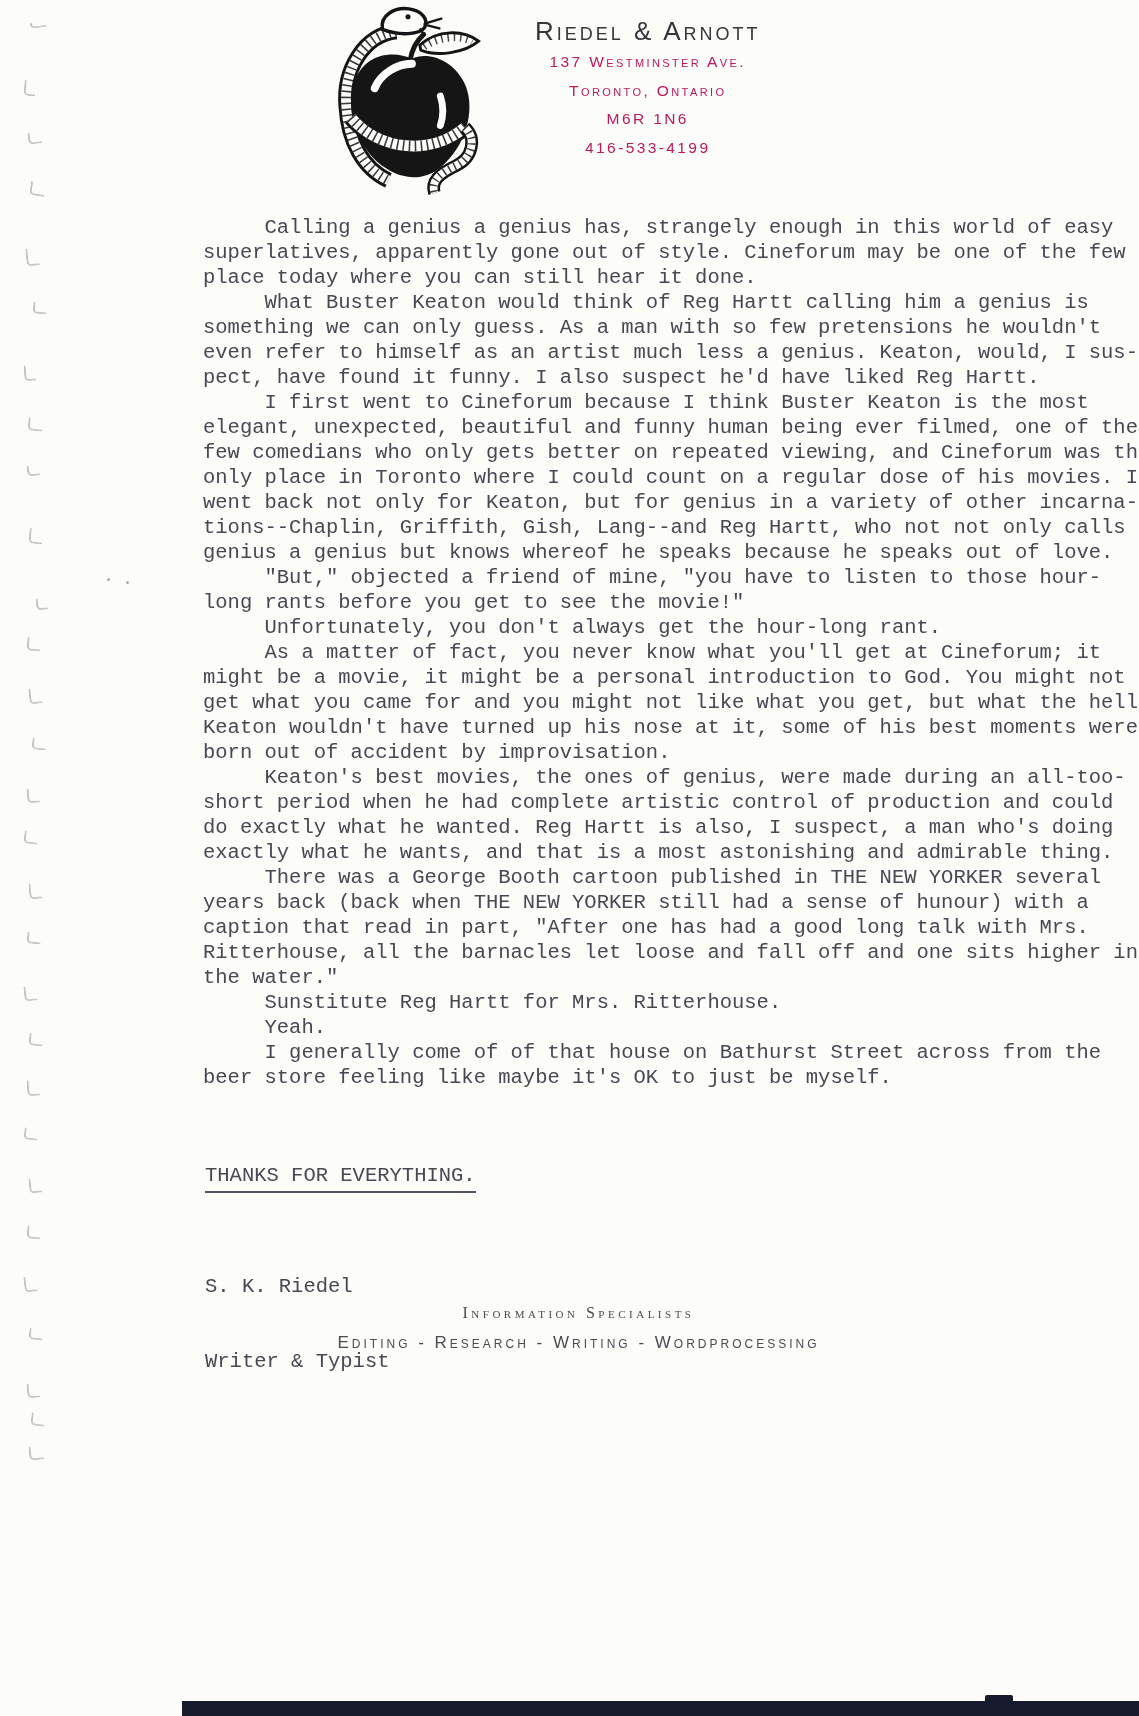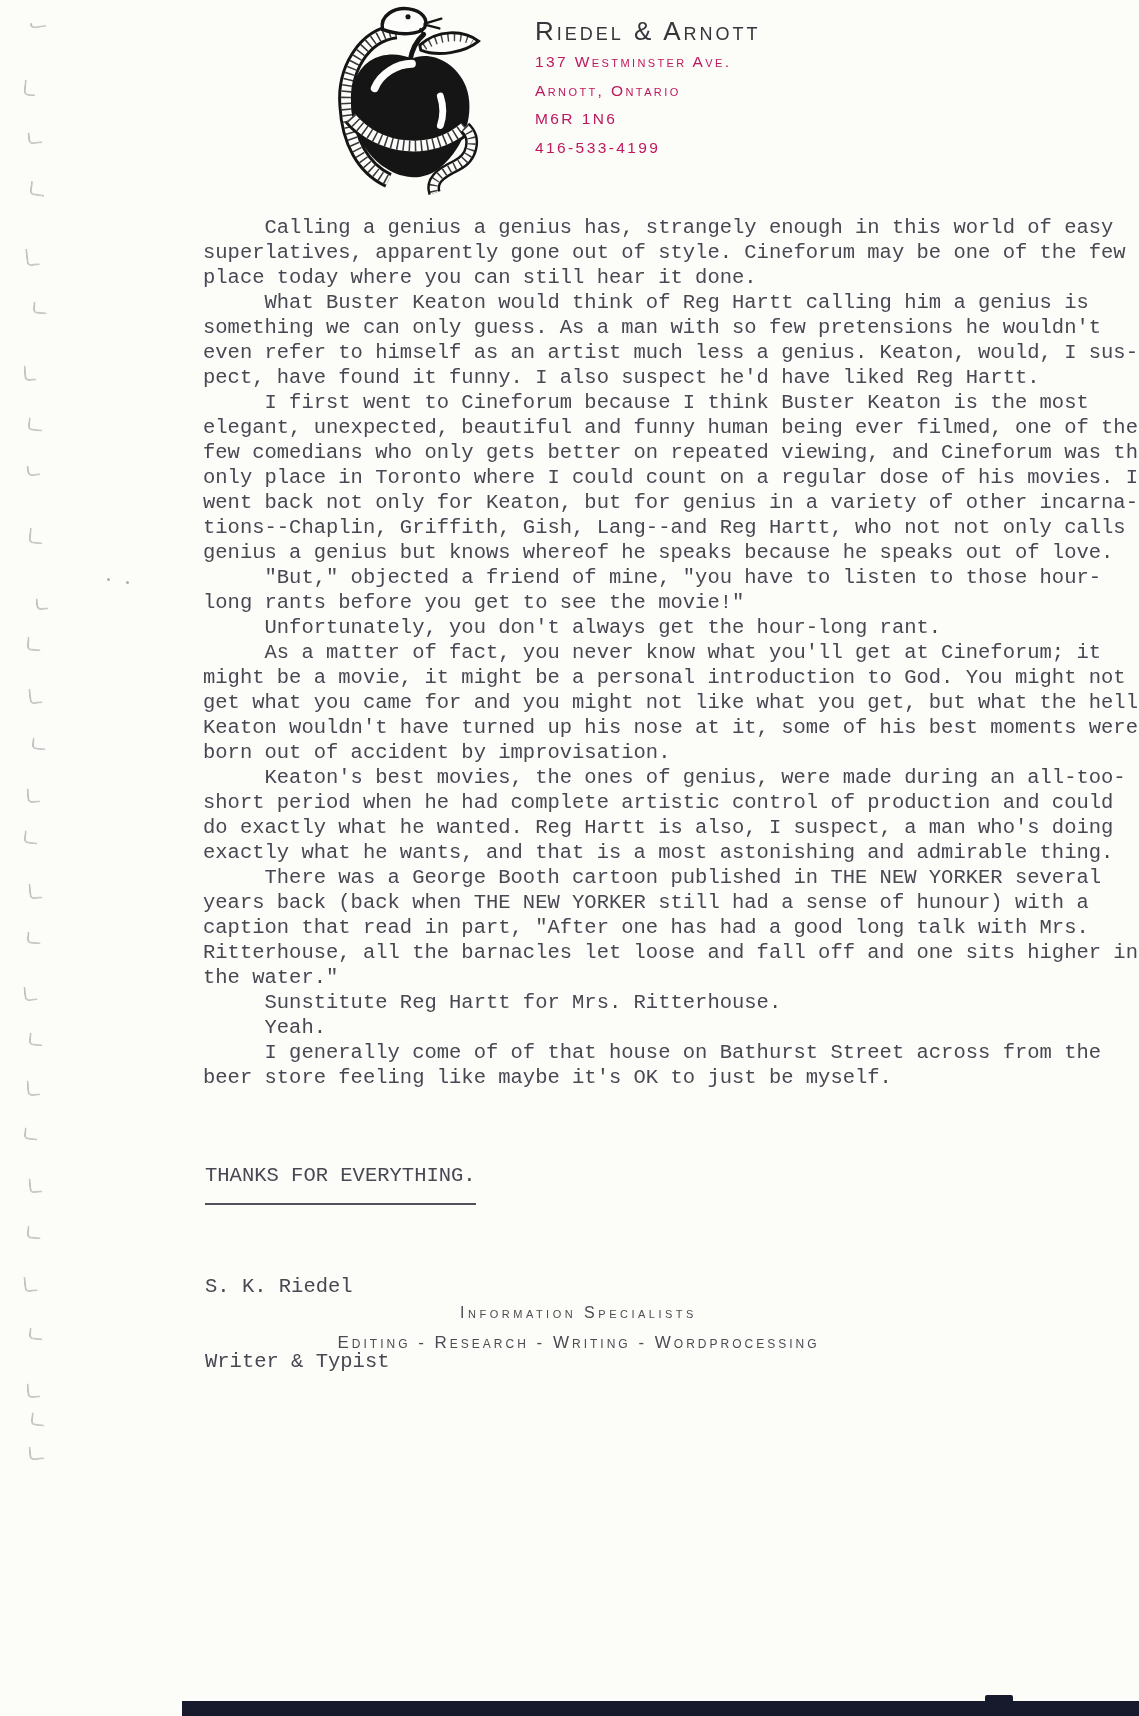--- a/index.html
+++ b/index.html
@@ -10,20 +10,21 @@
     overflow:hidden;
     font-family:"Liberation Sans",sans-serif;
   }
 
   
   .logo{position:absolute;left:325px;top:2px;width:168px;height:196px;}
   .lh-text{
     position:absolute;left:535px;top:14px;
     color:#3c3c42;
     font-variant:small-caps;
+    text-align:center;
   }
   .lh-company{
     font-size:26px;letter-spacing:3px;line-height:34px;
     color:#35353b;
   }
   .lh-line{
     font-size:15.5px;letter-spacing:2.4px;line-height:28.5px;
     color:#be185d;
   }
 
@@ -38,34 +39,34 @@
   .t-line{height:25px;}
 
   .closing{
     position:absolute;left:205px;top:1113px;
     font-family:"Liberation Mono",monospace;
     font-size:20.5px;line-height:25px;
     color:#474852;white-space:pre;
   }
   .thanks-underline{
     border-bottom:2px solid #50515b;
-    padding-bottom:16px;
+    padding-bottom:4px;
     margin-top:48px;
   }
   .sig-name{margin-top:36px;}
 
   
   .footer{
     position:absolute;left:0;top:1304px;width:1139px;
     text-align:center;
     font-variant:small-caps;
     color:#4b4b52;
     padding-left:18px;box-sizing:border-box;
   }
-  .footer-line1{font-size:16px;letter-spacing:3.5px;}
+  .footer-line1{font-size:16px;letter-spacing:3.5px;font-family:Liberation Serif, serif;}
   .footer-line2{font-size:17px;letter-spacing:3px;margin-top:11px;}
 
   
   .mark{
     position:absolute;
     border-left:2px solid rgba(125,125,133,.45);
     border-bottom:2px solid rgba(125,125,133,.40);
     border-bottom-left-radius:5px;
   }
   .dot{position:absolute;width:3px;height:3px;border-radius:50%;background:rgba(110,110,118,.55);}
@@ -113,21 +114,21 @@
       <path d="M58,28 C55,14 70,5 85,7 C98,9 105,17 101,26 C96,33 76,35 58,28 Z" fill="#fdfdfb" stroke="#151515" stroke-width="3.5"></path>
       <circle cx="84" cy="15" r="2.6" fill="#151515"></circle>
       <path d="M101,22 L118,17 M101,23 L116,27" fill="none" stroke="#151515" stroke-width="2.4" stroke-linecap="round"></path>
       <path d="M96,27 L100,33" fill="none" stroke="#151515" stroke-width="2.2"></path>
     </g>
   </svg>
 
   <div class="lh-text">
     <div class="lh-company">Riedel &amp; Arnott</div>
     <div class="lh-line">137 Westminster Ave.</div>
-    <div class="lh-line">Arnott, Ontario</div>
+    <div class="lh-line">Toronto, Ontario</div>
     <div class="lh-line">M6R 1N6</div>
     <div class="lh-line">416-533-4199</div>
   </div>
 
   <div class="body-text"><div class="t-line">     Calling a genius a genius has, strangely enough in this world of easy</div><div class="t-line">superlatives, apparently gone out of style. Cineforum may be one of the few</div><div class="t-line">place today where you can still hear it done.</div><div class="t-line">     What Buster Keaton would think of Reg Hartt calling him a genius is</div><div class="t-line">something we can only guess. As a man with so few pretensions he wouldn't</div><div class="t-line">even refer to himself as an artist much less a genius. Keaton, would, I sus-</div><div class="t-line">pect, have found it funny. I also suspect he'd have liked Reg Hartt.</div><div class="t-line">     I first went to Cineforum because I think Buster Keaton is the most</div><div class="t-line">elegant, unexpected, beautiful and funny human being ever filmed, one of the</div><div class="t-line">few comedians who only gets better on repeated viewing, and Cineforum was th</div><div class="t-line">only place in Toronto where I could count on a regular dose of his movies. I</div><div class="t-line">went back not only for Keaton, but for genius in a variety of other incarna-</div><div class="t-line">tions--Chaplin, Griffith, Gish, Lang--and Reg Hartt, who not not only calls</div><div class="t-line">genius a genius but knows whereof he speaks because he speaks out of love.</div><div class="t-line">     "But," objected a friend of mine, "you have to listen to those hour-</div><div class="t-line">long rants before you get to see the movie!"</div><div class="t-line">     Unfortunately, you don't always get the hour-long rant.</div><div class="t-line">     As a matter of fact, you never know what you'll get at Cineforum; it</div><div class="t-line">might be a movie, it might be a personal introduction to God. You might not</div><div class="t-line">get what you came for and you might not like what you get, but what the hell</div><div class="t-line">Keaton wouldn't have turned up his nose at it, some of his best moments were</div><div class="t-line">born out of accident by improvisation.</div><div class="t-line">     Keaton's best movies, the ones of genius, were made during an all-too-</div><div class="t-line">short period when he had complete artistic control of production and could</div><div class="t-line">do exactly what he wanted. Reg Hartt is also, I suspect, a man who's doing</div><div class="t-line">exactly what he wants, and that is a most astonishing and admirable thing.</div><div class="t-line">     There was a George Booth cartoon published in THE NEW YORKER several</div><div class="t-line">years back (back when THE NEW YORKER still had a sense of hunour) with a</div><div class="t-line">caption that read in part, "After one has had a good long talk with Mrs.</div><div class="t-line">Ritterhouse, all the barnacles let loose and fall off and one sits higher in</div><div class="t-line">the water."</div><div class="t-line">     Sunstitute Reg Hartt for Mrs. Ritterhouse.</div><div class="t-line">     Yeah.</div><div class="t-line">     I generally come of of that house on Bathurst Street across from the</div><div class="t-line">beer store feeling like maybe it's OK to just be myself.</div></div>
 
   <div class="closing">
     <div><span class="thanks-underline">THANKS FOR EVERYTHING.</span></div>
     <div class="sig-name">S. K. Riedel</div>
     <div>Writer &amp; Typist</div>

